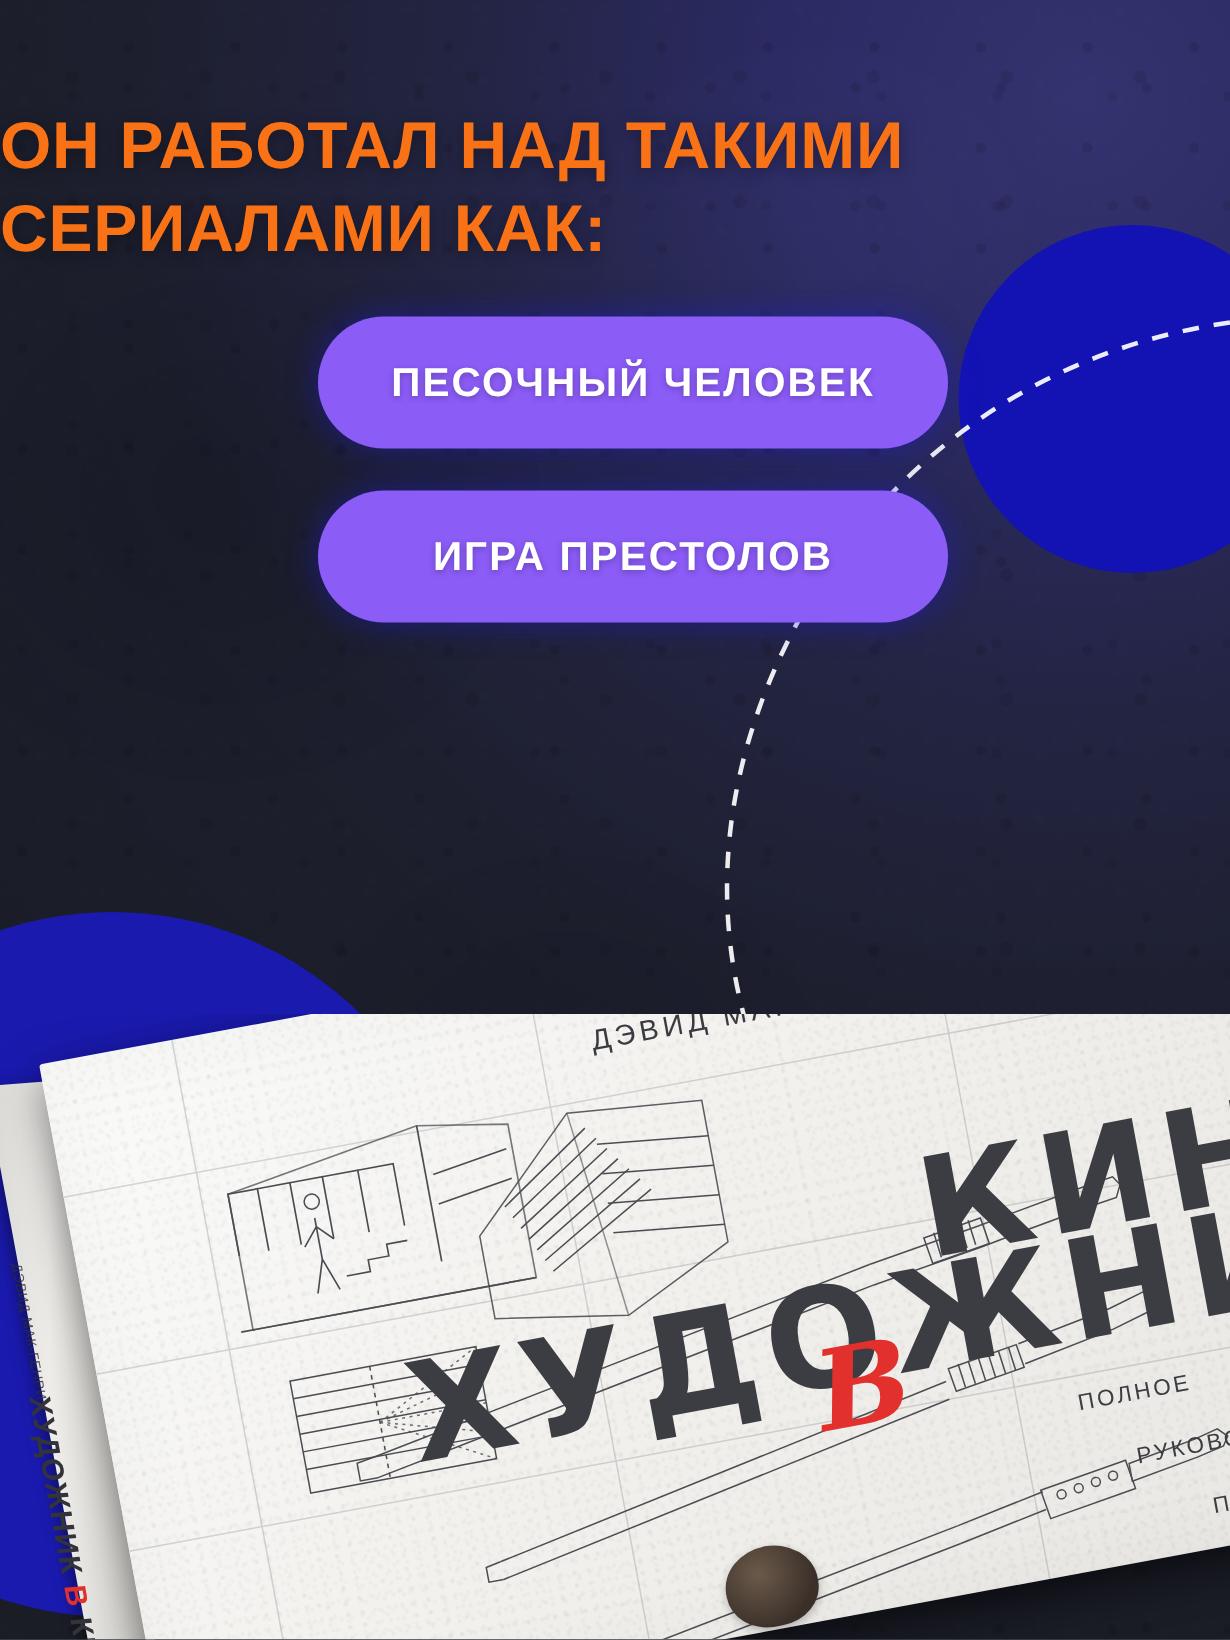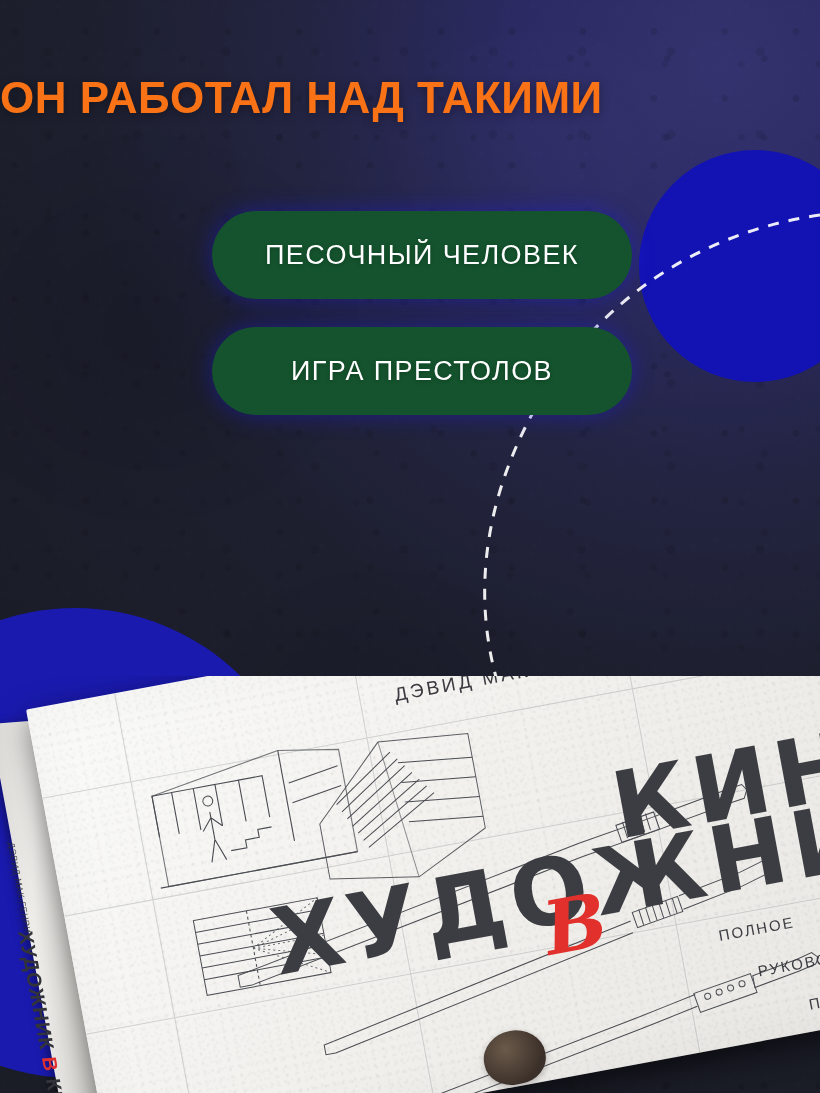--- a/index.html
+++ b/index.html
@@ -84,27 +84,27 @@
     position:absolute;
     left:212px;
     top:211px;
     width:420px;
     z-index:5;
   }
   .pill {
     position:relative;
     height:88px;
     border-radius:46px;
-    background:#14532d;
+    background:#8b5cf6;
     color:#ffffff;
     display:flex;
     align-items:center;
     justify-content:center;
     font-size:27px;
-    font-weight:normal;
+    font-weight:bold;
     letter-spacing:1.4px;
     text-transform:uppercase;
     margin-bottom:28px;
     box-shadow:0 0 22px rgba(26,26,226,.45);
     text-shadow:0 1px 4px rgba(0,0,0,.25);
   }
   .pill:last-child { margin-bottom:0; }
 
   
   .book-wrap {
@@ -265,20 +265,21 @@
 
   <div class="circle circle-right"></div>
   <div class="circle circle-left"></div>
 
   <svg class="dash-svg" viewBox="0 0 820 1093">
     <path d="M 820,215 C 700,232 600,300 540,400 C 470,520 470,640 520,740 C 430,800 280,800 120,782 C 60,775 20,770 -10,768" fill="none" stroke="#ffffff" stroke-width="3" stroke-dasharray="11 10" stroke-linecap="butt" opacity="0.92"></path>
   </svg>
 
   <div class="headline">
     <span>ОН РАБОТАЛ НАД ТАКИМИ</span>
+    <span>СЕРИАЛАМИ КАК:</span>
   </div>
 
   <div class="pill-stack">
     <div class="pill">ПЕСОЧНЫЙ ЧЕЛОВЕК</div>
     <div class="pill">ИГРА ПРЕСТОЛОВ</div>
   </div>
 
   <div class="book-wrap">
     <div class="book">
 

